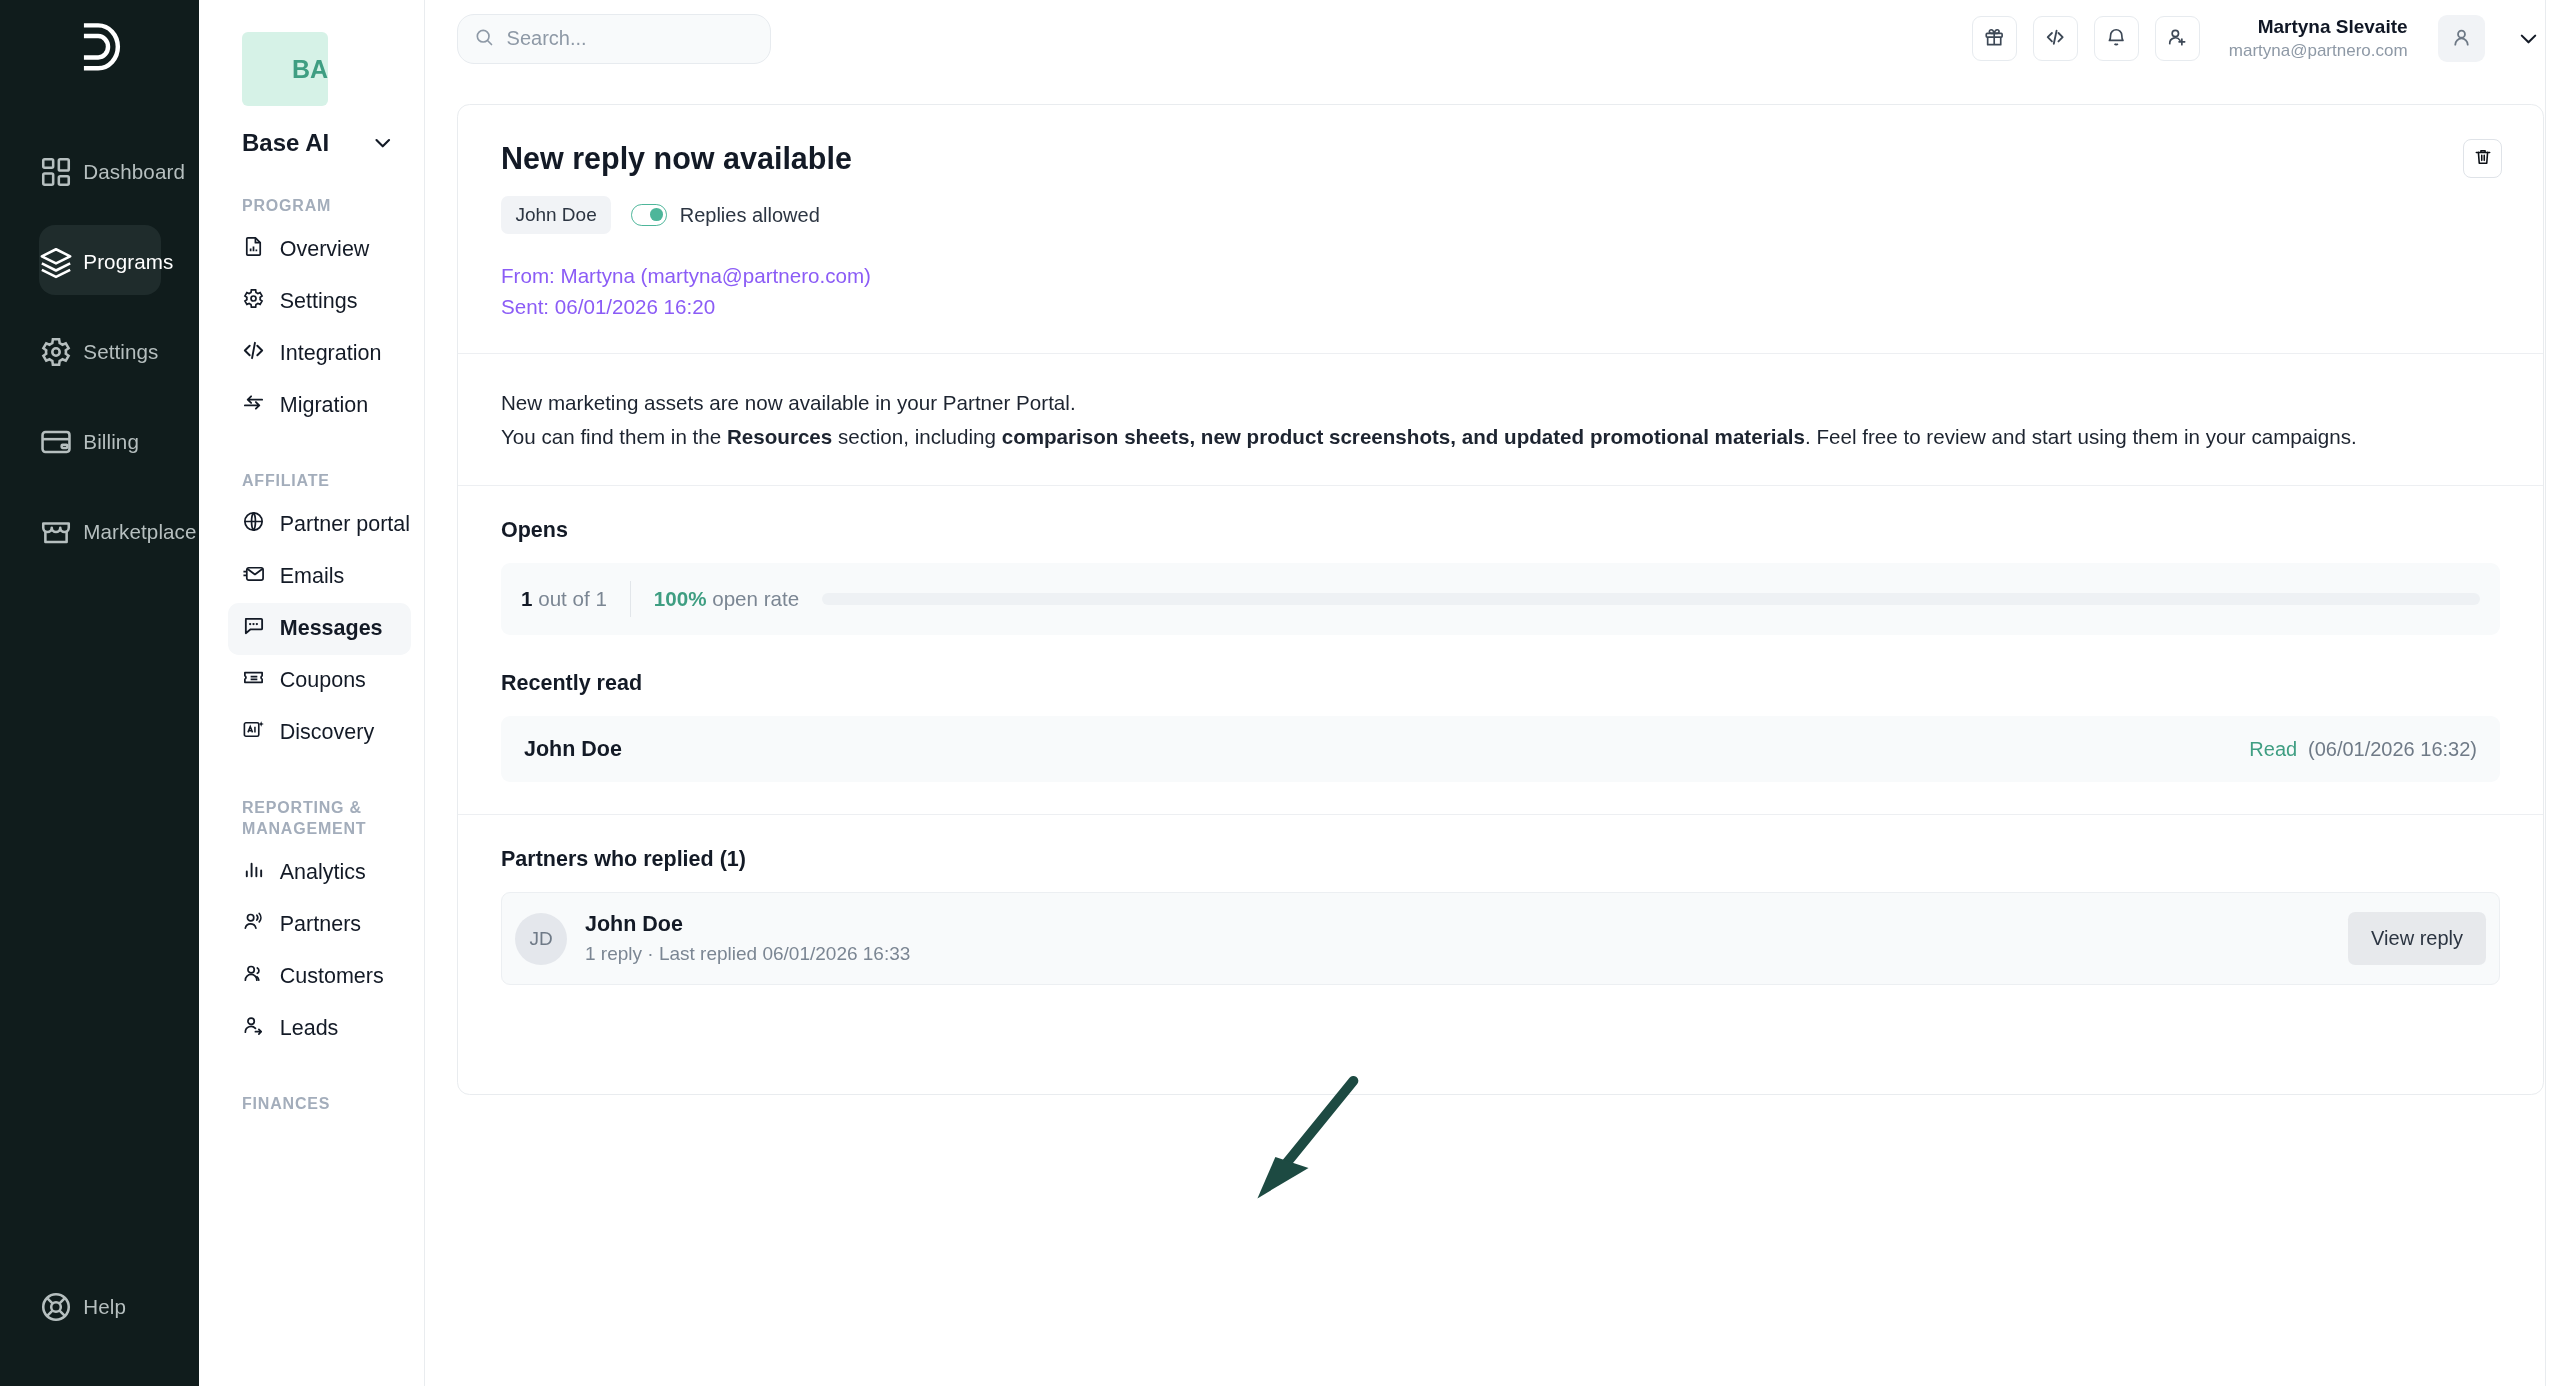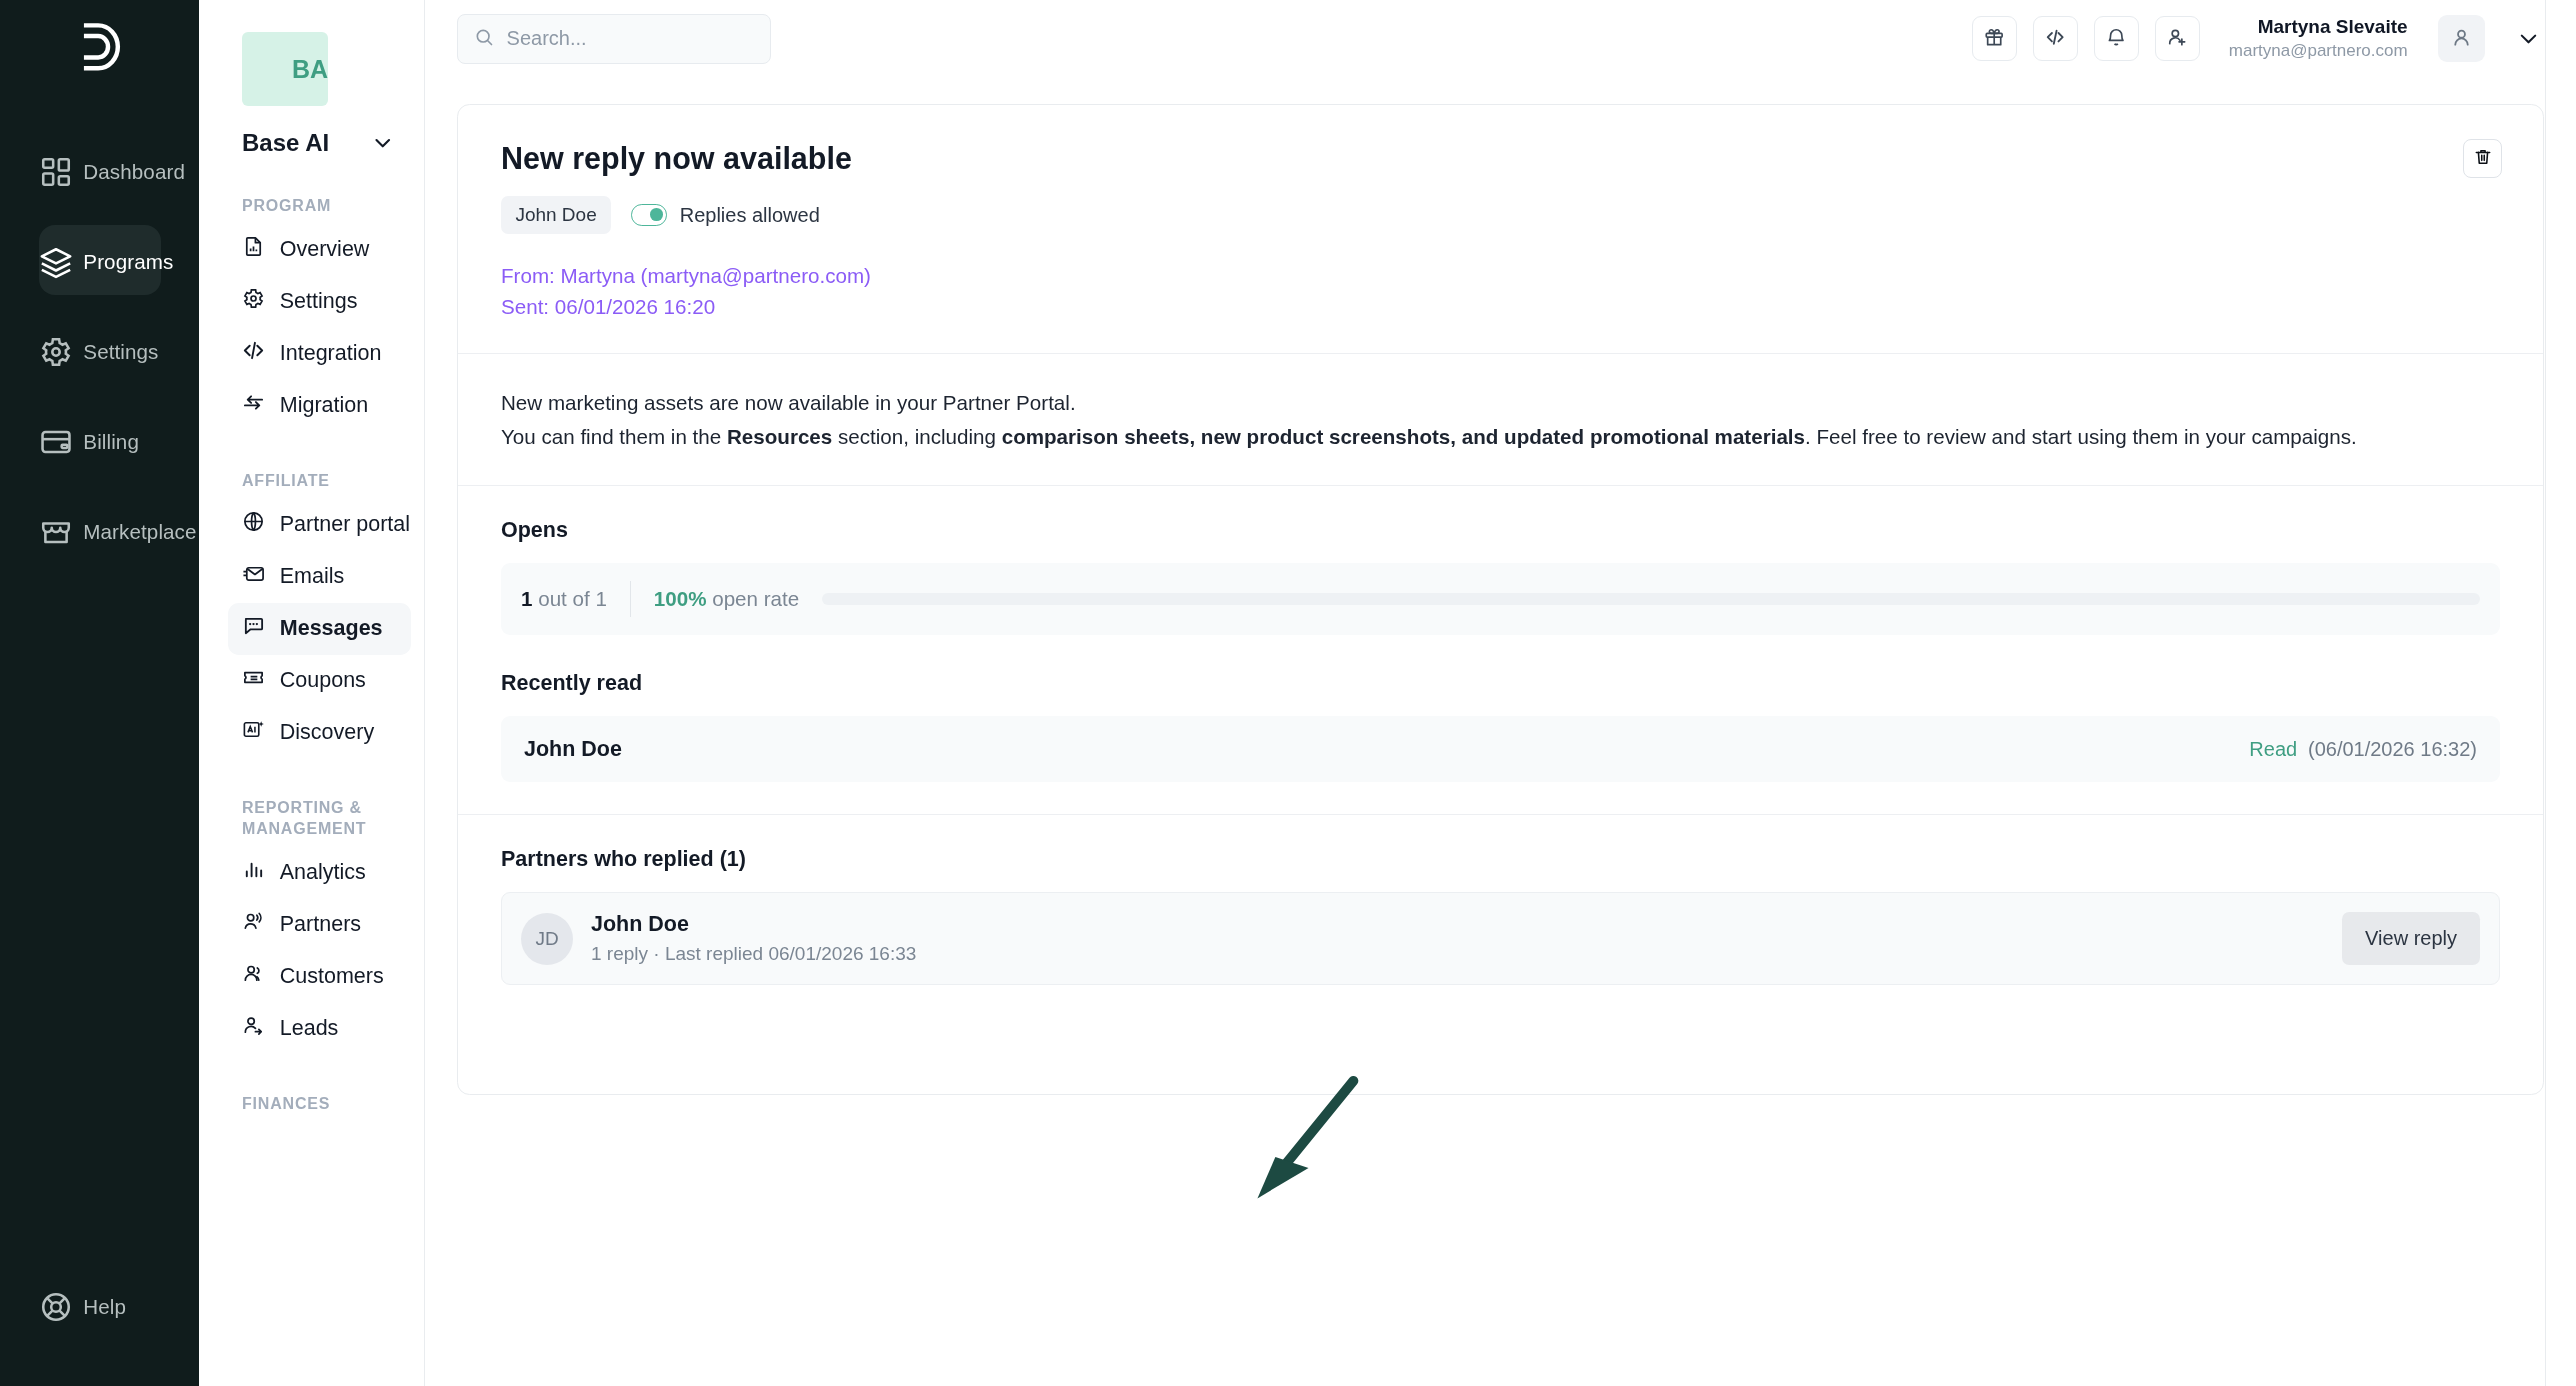--- a/index.html
+++ b/index.html
@@ -65,21 +65,21 @@
   .nav-item svg { width: 23px; height: 23px; flex: 0 0 23px; }
 
   
   .main { flex: 1 1 auto; background: #ffffff; position: relative; min-width: 0; }
   .topbar {
     height: 77px; display: flex; align-items: center;
     padding: 0 36px 0 32px; gap: 16px;
   }
   .search {
     width: 314px; height: 50px; background: #f8fafb;
-    border: 0.9px solid #e7ebef; border-radius: 8px;
+    border: 0.9px solid #e7ebef; border-radius: 17px;
     display: flex; align-items: center; gap: 12.6px; padding: 0 16px;
   }
   .search svg { width: 20px; height: 20px; color: #8e99a6; flex:0 0 20px;}
   .search-input {
     border: 0; outline: 0; background: transparent; width: 100%;
     font-family: inherit; font-size: 20px; color: #131a26;
   }
   .search-input::placeholder { color: #8e99a6; }
   .topbar-spacer { flex: 1 1 auto; }
   .icon-btn {
@@ -154,21 +154,21 @@
     margin-top: 20px; background: #f8fafb; border-radius: 9px;
     height: 66px; display: flex; align-items: center; padding: 0 23px;
   }
   .read-name { font-size: 21.5px; font-weight: 700; color: #131a26; }
   .read-right { margin-left: auto; font-size: 20px; color: #6f7a87; }
   .read-right .st { color: #3f9e82; margin-right: 10.8px; margin-left: 6px; }
 
   .reply-row {
     margin-top: 20px; background: #f8fafb; border: 0.9px solid #eceff2;
     border-radius: 9px; min-height: 93px;
-    display: flex; align-items: center; padding: 0 19px; gap: 18px; justify-content: center;
+    display: flex; align-items: center; padding: 0 13px; gap: 18px; justify-content: center;
   }
   .reply-avatar {
     width: 52px; height: 52px; border-radius: 50%; background: #e4e7ec;
     display: flex; align-items: center; justify-content: center;
     color: #6f7a87; font-size: 19px; flex: 0 0 52px;
   }
   .reply-name { font-size: 21.5px; font-weight: 700; color: #131a26; }
   .reply-sub { font-size: 19px; color: #7b8693; margin-top: 5.4px; }
   .view-btn {
     margin-left: auto; background: #e7e9ec; color: #2c3542;

